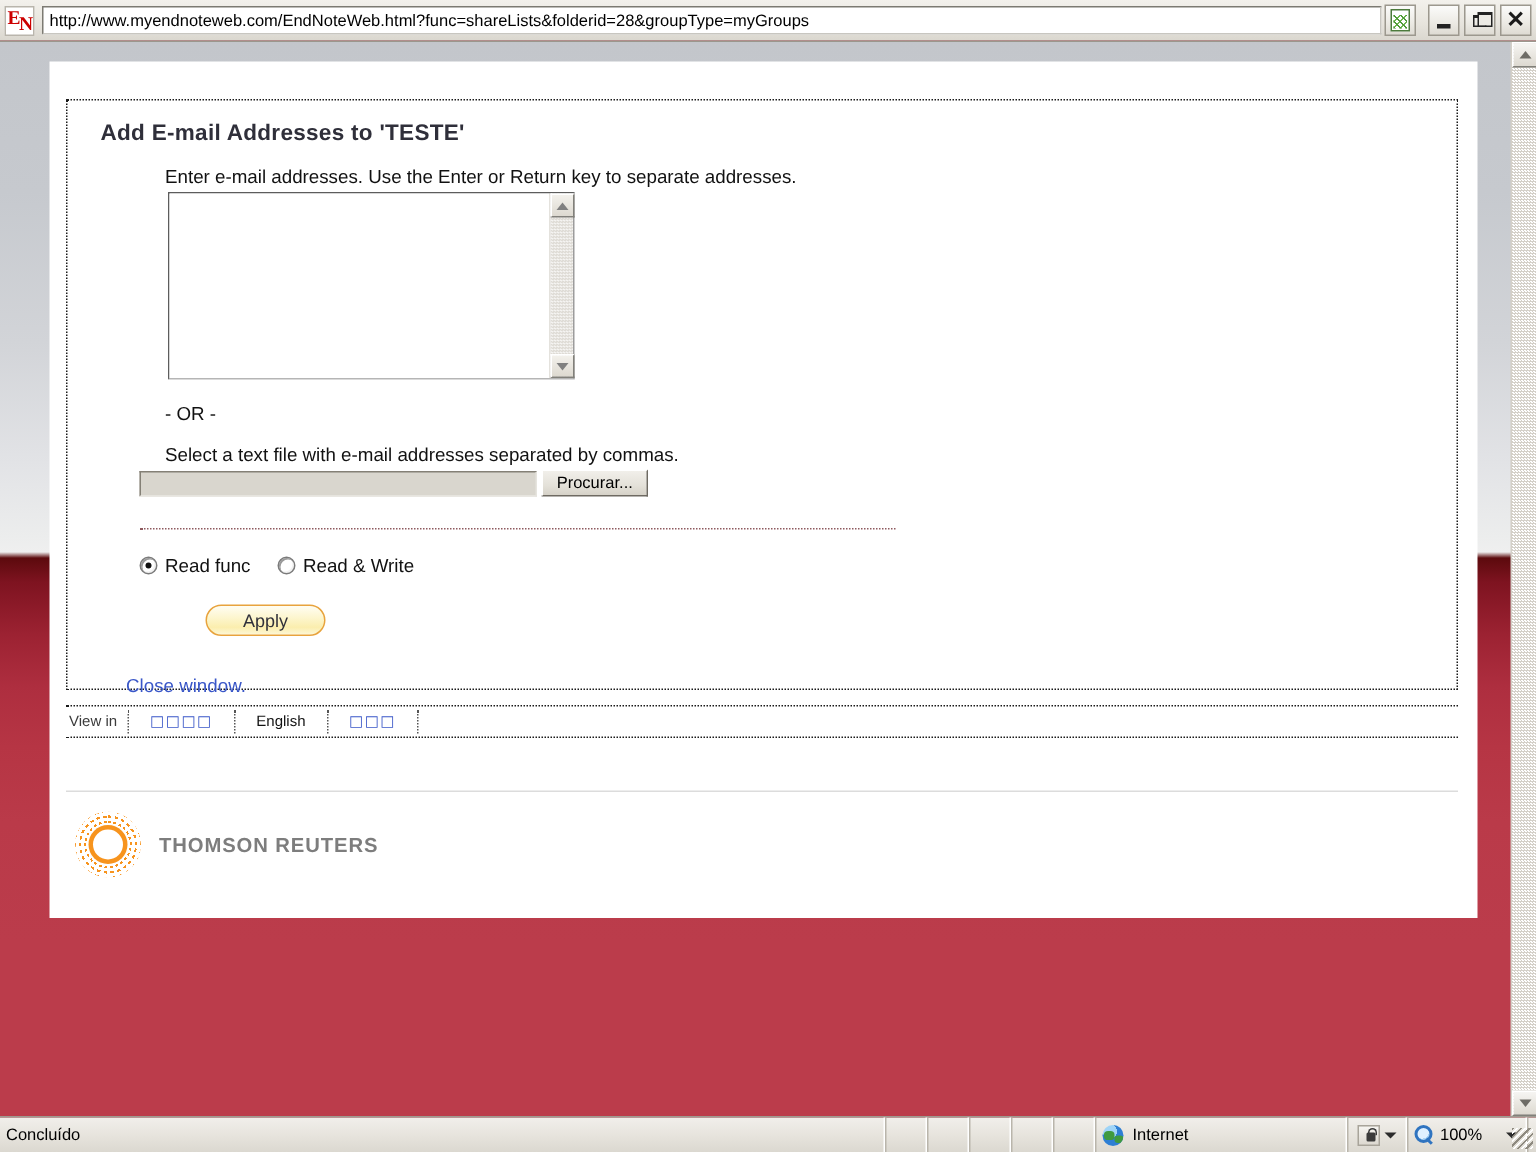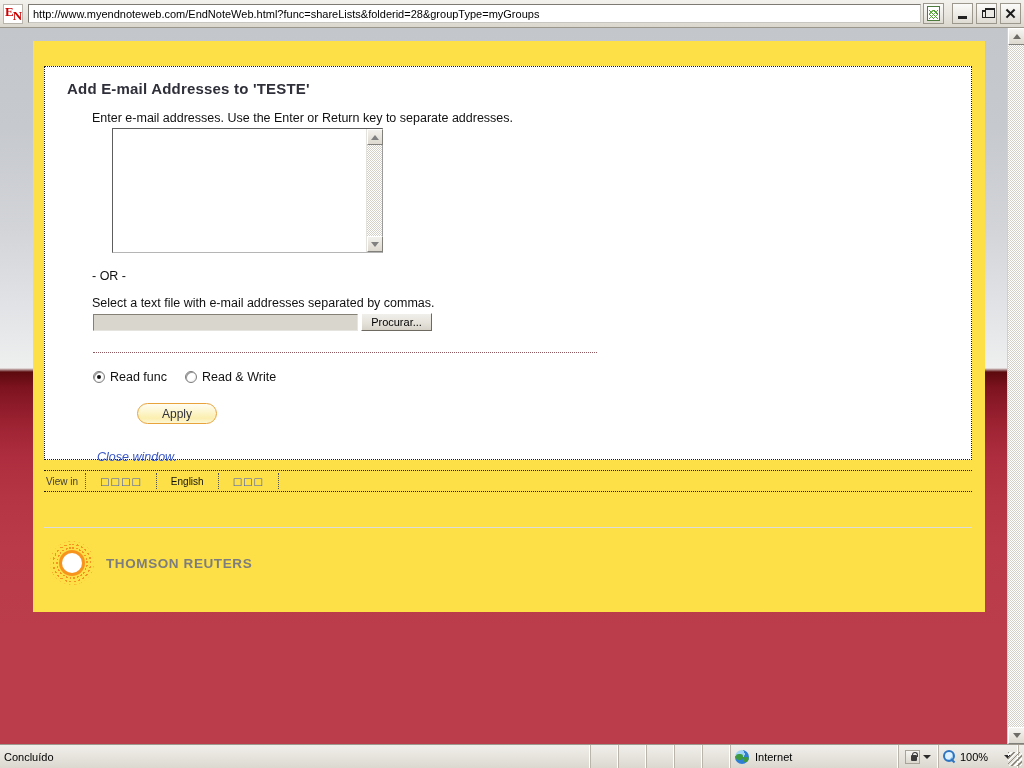--- a/index.html
+++ b/index.html
@@ -118,38 +118,38 @@
     width: 0; height: 0; border-left: 4px solid transparent;
     border-right: 4px solid transparent;
   }
   .sb-arrow.up i { border-bottom: 5px solid #6e6c66; }
   .sb-arrow.down i { border-top: 5px solid #6e6c66; }
 
   
   #page {
     position: absolute; left: 33px; top: 41px;
     width: 952px; height: 571px;
-    background: #fde047;
+    background: #ffffff;
     overflow: hidden;
   }
 
   
   #panel {
     position: absolute; left: 11px; top: 25px;
     width: 928px; height: 394px;
     border: 1px dotted #1a1a1a;
     background: #ffffff;
   }
   #panel-title {
     position: absolute; left: 22px; top: 13px;
     font-size: 15px; font-weight: bold; color: #2f2f3a;
     letter-spacing: 0.2px;
   }
   .body-line {
-    position: absolute; font-size: 12.5px; color: #111; white-space: nowrap;
+    position: absolute; font-size: 12.5px; color: #111; white-space: nowrap; margin-left: 18px;
   }
   #instr { left: 47px; top: 44px; }
   #ortext { left: 47px; top: 202px; font-size: 12.5px; }
   #fileinstr { left: 47px; top: 229px; }
 
   
   #ta-wrap {
     position: absolute; left: 67px; top: 61px;
     width: 271px; height: 125px;
     border: 1px solid #5d5d5d;
@@ -224,22 +224,22 @@
   #applybtn {
     position: absolute; left: 92px; top: 336px;
     width: 80px; height: 21px; border-radius: 11px;
     background: linear-gradient(to bottom, #fffdf2 0%, #fdf6cf 40%, #fbeeae 75%, #fdf7d6 100%);
     border: 1px solid #e8a33d;
     display: flex; align-items: center; justify-content: center;
     font-size: 12px; color: #31313a;
   }
 
   #closelink {
-    position: absolute; left: 52px; top: 383px;
-    font-size: 12.5px; color: #3a57c8; text-decoration: none; font-style: italic;
+    position: absolute; left: 39px; top: 383px;
+    font-size: 12.5px; color: #3a57c8; text-decoration: none;
   }
 
   
   #langbar {
     position: absolute; left: 11px; top: 429px; width: 928px; height: 22px;
     border-top: 1px dotted #1a1a1a;
     border-bottom: 1px dotted #1a1a1a;
     display: flex; align-items: center;
     font-size: 10px; color: #333;
   }

